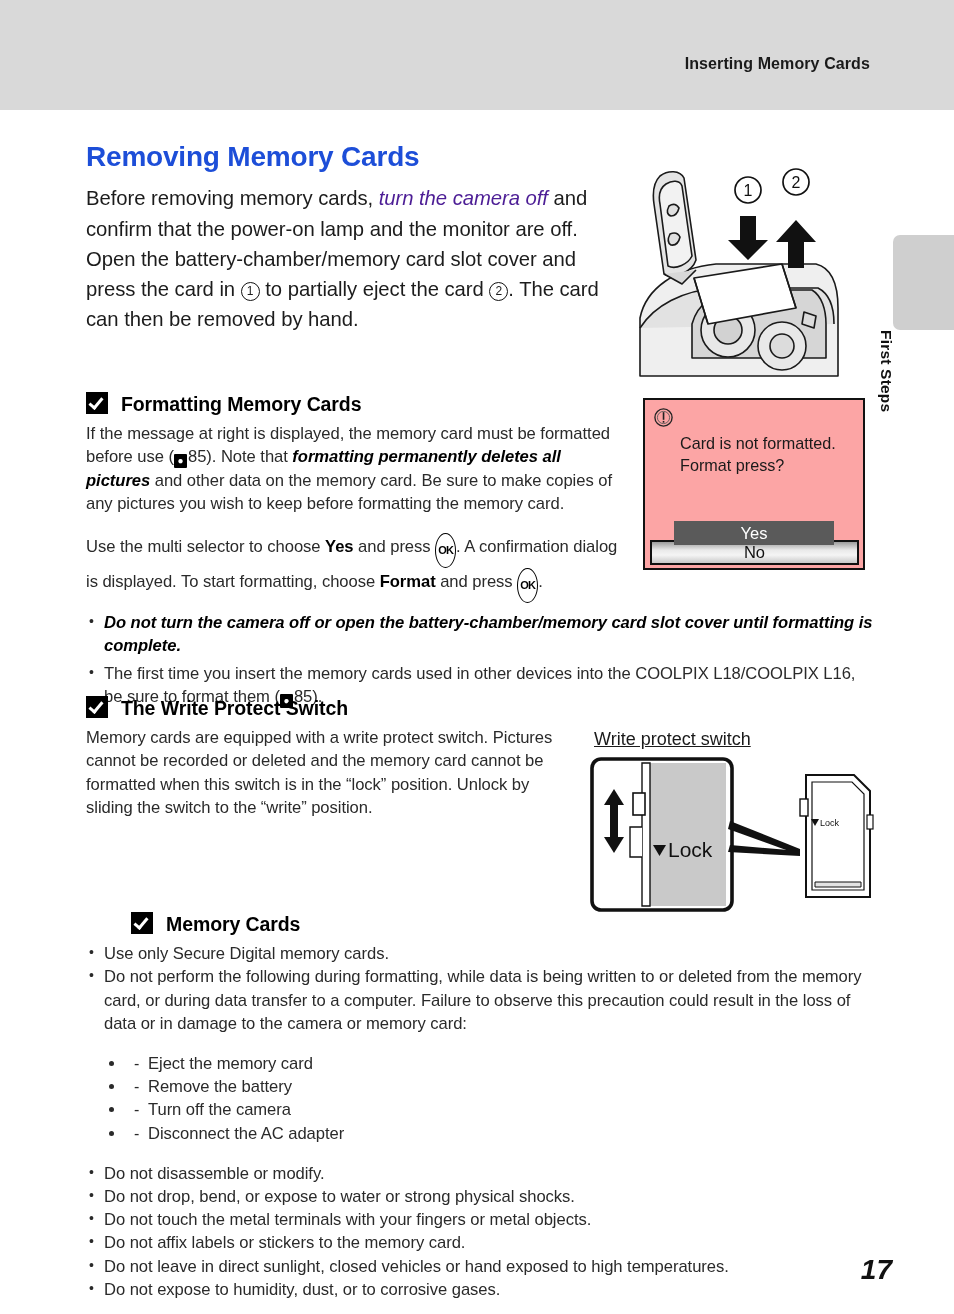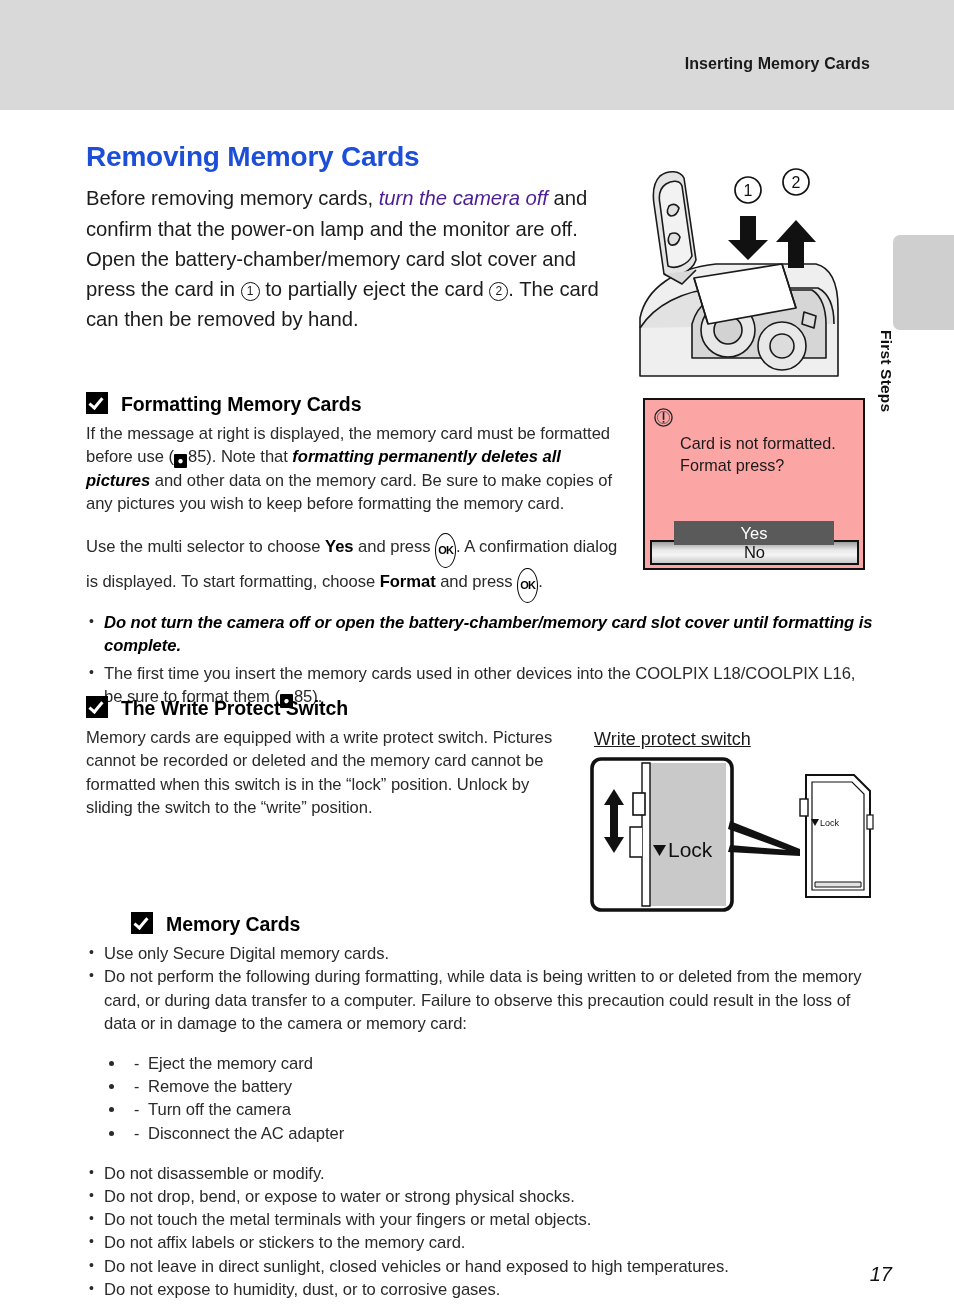--- a/index.html
+++ b/index.html
@@ -270,23 +270,23 @@
     top: 757px;
     width: 285px;
     height: 155px;
   }
 
   
   .page-no {
     position: absolute;
     right: 62px;
     bottom: 28px;
-    font-size: 20px;
+    font-size: 28px;
     font-style: italic;
-    font-weight: normal;
+    font-weight: bold;
     color: #111;
   }
 </style>
 </head>
 <body>
 
 <div class="header-band"></div>
 <div class="header-title">Inserting Memory Cards</div>
 
 <div class="side-tab-block"></div>

